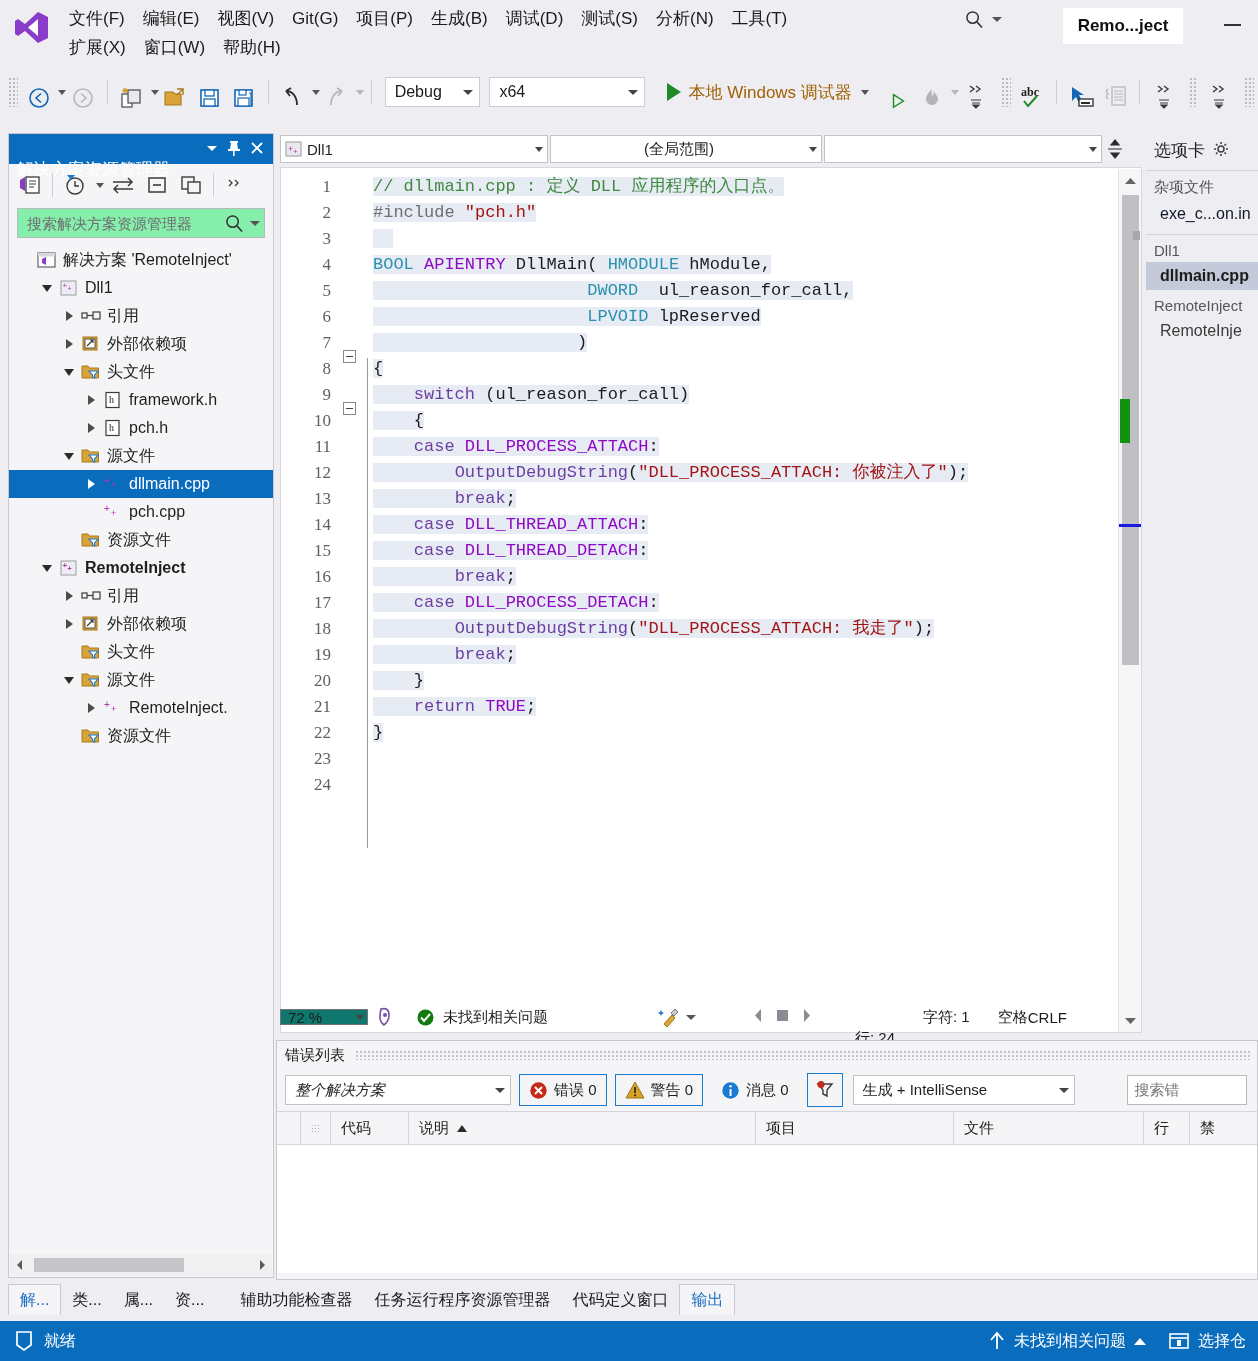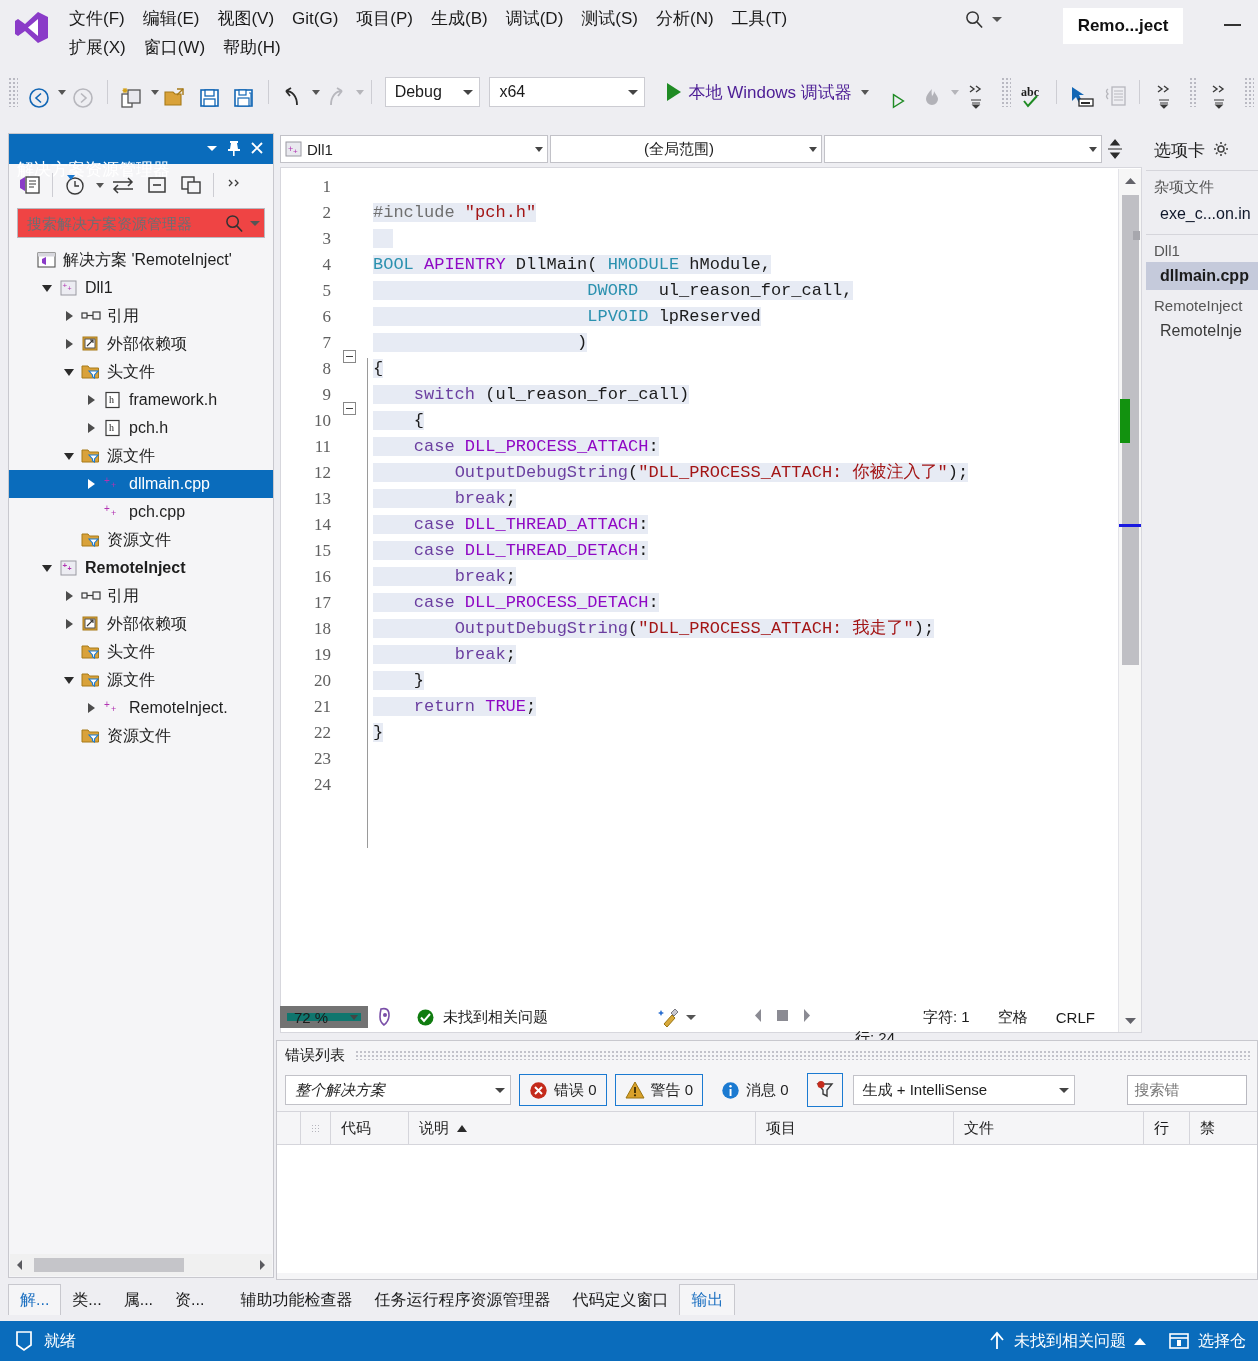--- a/index.html
+++ b/index.html
@@ -32,33 +32,33 @@
         background-image:radial-gradient(circle,#b9b9c2 1px,transparent 1px);
         background-size:4px 4px;}
   .tb-btn{display:flex;align-items:flex-end;justify-content:center;height:36px;min-width:28px;padding:0 3px;}
   .tb-split{width:0;height:0;border-left:4px solid transparent;border-right:4px solid transparent;
             border-top:5px solid #555;margin-left:2px;}
   .tb-split.dis{border-top-color:#b5b5ba;}
   .tb-sep{width:1px;height:24px;background:#cdcdd3;margin:0 7px;}
   .combo{height:30px;background:#fff;border:1px solid #ccccd2;display:flex;align-items:center;
          padding:0 6px 0 9px;font-size:16px;color:#1b1b1b;box-sizing:border-box;}
   .combo .cbcaret{margin-left:auto;width:0;height:0;border-left:5px solid transparent;border-right:5px solid transparent;border-top:5px solid #444;}
-  .runbtn{display:flex;align-items:center;gap:7px;padding:0 6px;font-size:17px;color:#4c1d95;white-space:nowrap;}
+  .runbtn{display:flex;align-items:center;gap:7px;padding:0 6px;font-size:17px;color:#a16207;white-space:nowrap;}
   .tri-green{width:0;height:0;border-top:9px solid transparent;border-bottom:9px solid transparent;border-left:14px solid #1f8b24;}
   .tri-hollow{width:18px;height:18px;}
 
   
   .solexp{position:absolute;left:8px;top:133px;width:266px;height:1145px;background:#f5f5f7;
           border:1px solid #c8c8ce;box-sizing:border-box;}
   .se-title{height:30px;background:#0a6cbc;display:flex;align-items:center;padding:0 4px 0 8px;color:#fff;}
   .se-title .t{font-size:17px;white-space:nowrap;margin-top:41px;}
   .se-title .sp{margin-left:auto;display:flex;align-items:center;gap:7px;padding-right:4px;}
   .se-toolbar{height:42px;display:flex;align-items:center;gap:4px;padding:0 6px;}
   .se-tb{width:30px;height:30px;display:flex;align-items:center;justify-content:center;}
-  .se-search{margin:2px 8px 0 8px;height:30px;background:#ef4444;border:1px solid #b9b9c0;
+  .se-search{margin:2px 8px 0 8px;height:30px;background:#86efac;border:1px solid #b9b9c0;
              display:flex;align-items:center;padding:0 4px 0 7px;box-sizing:border-box;}
   .se-search input{border:0;outline:0;flex:1;font-size:15px;color:#1b1b1b;
                    font-family:"Liberation Sans",sans-serif;background:transparent;width:160px;}
   .se-search input::placeholder{color:#6e6e72;}
   .tree{margin-top:8px;font-size:16px;}
   .trow{display:flex;align-items:center;height:28px;padding-left:6px;white-space:nowrap;cursor:default;}
   .trow.sel{background:#0a6cbc;color:#fff;}
   .trow.bold{font-weight:bold;}
   .tw{width:20px;display:flex;align-items:center;justify-content:center;flex:none;}
   .arrow-r{width:0;height:0;border-top:5px solid transparent;border-bottom:5px solid transparent;border-left:7px solid #4d4d4d;}
@@ -105,21 +105,21 @@
   .vs-up,.vs-dn{position:absolute;left:0;width:22px;height:20px;display:flex;align-items:center;justify-content:center;}
   .vs-up{top:2px;} .vs-dn{bottom:2px;}
   .vs-thumb{position:absolute;left:3px;top:26px;width:17px;height:470px;background:#bfbfc4;}
   .vs-mark-green{position:absolute;left:1px;top:230px;width:10px;height:44px;background:#12920f;}
   .vs-mark-blue{position:absolute;left:0px;top:355px;width:22px;height:3px;background:#1a1ae0;}
   .vs-mark-gray{position:absolute;left:14px;top:62px;width:7px;height:9px;background:#a7a7ad;}
 
   
   .estatus{position:absolute;left:280px;top:1000px;width:862px;height:34px;display:flex;align-items:center;
            font-size:15px;color:#1b1b1b;}
-  .zoombox{width:88px;height:22px;border:7px solid #737373;background:#0f766e;display:flex;align-items:center;padding:0 3px 0 7px;box-sizing:border-box;}
+  .zoombox{width:88px;height:16px;border:1px solid #737373;background:#0f766e;display:flex;align-items:center;padding:0 3px 0 7px;box-sizing:border-box;}
   .zoombox .cbcaret{margin-left:auto;width:0;height:0;border-left:4px solid transparent;border-right:4px solid transparent;border-top:5px solid #444;}
 
   
   .errlist{position:absolute;left:276px;top:1040px;width:982px;height:240px;background:#f5f5f7;
            border:1px solid #c8c8ce;box-sizing:border-box;}
   .el-title{height:28px;display:flex;align-items:center;padding-left:8px;font-size:15px;color:#1b1b1b;}
   .el-title .dots{flex:1;height:10px;margin-left:10px;margin-right:6px;
       background-image:radial-gradient(circle,#c2c2ca 1px,transparent 1px);background-size:4px 4px;}
   .el-toolbar{height:42px;display:flex;align-items:center;gap:8px;padding:0 8px;}
   .el-combo{height:30px;border:1px solid #c2c2c8;background:#fff;display:flex;align-items:center;
@@ -660,21 +660,21 @@
       </div>
       <div class="splitctl">
         <svg width="18" height="22" viewBox="0 0 18 22">
           <path d="M9 2 L5 7 h8 z M9 20 L5 15 h8 z M2 11 h14" fill="#2b2b2b" stroke="#2b2b2b" stroke-width="1.2"></path>
         </svg>
       </div>
     </div>
 
     <div class="code-pane">
       <div class="code-lines" id="code-lines">
-          <div class="cl"><span class="lnum">1</span><span class="gutter"></span><span class="chg"></span></div>
+          <div class="cl"><span class="lnum">1</span><span class="gutter"></span><span class="chg"></span><span class="ctext"><span class="cmt hl">// dllmain.cpp : 定义 DLL 应用程序的入口点。</span></span></div>
           <div class="cl"><span class="lnum">2</span><span class="gutter"></span><span class="chg"></span><span class="ctext"><span class="mac hl">#include </span><span class="str hl">"pch.h"</span></span></div>
           <div class="cl"><span class="lnum">3</span><span class="gutter"></span><span class="chg"></span><span class="ctext"><span class="pl hl">  </span></span></div>
           <div class="cl"><span class="lnum">4</span><span class="gutter"></span><span class="chg"></span><span class="ctext"><span class="typ hl">BOOL </span><span class="kw2 hl">APIENTRY </span><span class="pl hl">DllMain</span><span class="pl hl">( </span><span class="typ hl">HMODULE </span><span class="pl hl">hModule,</span></span></div>
           <div class="cl"><span class="lnum">5</span><span class="gutter"></span><span class="chg"></span><span class="ctext"><span class="pl hl">                     </span><span class="typ hl">DWORD  </span><span class="pl hl">ul_reason_for_call,</span></span></div>
           <div class="cl"><span class="lnum">6</span><span class="gutter"></span><span class="chg"></span><span class="ctext"><span class="pl hl">                     </span><span class="typ hl">LPVOID </span><span class="pl hl">lpReserved</span></span></div>
           <div class="cl"><span class="lnum">7</span><span class="gutter"><span class="fold"></span></span><span class="chg"></span><span class="ctext"><span class="pl hl">                    )</span></span></div>
           <div class="cl"><span class="lnum">8</span><span class="gutter"></span><span class="chg"></span><span class="ctext"><span class="pl hl">{</span></span></div>
           <div class="cl"><span class="lnum">9</span><span class="gutter"><span class="fold"></span></span><span class="chg"></span><span class="ctext"><span class="pl hl">    </span><span class="fn hl">switch </span><span class="pl hl">(ul_reason_for_call)</span></span></div>
           <div class="cl"><span class="lnum">10</span><span class="gutter"></span><span class="chg"></span><span class="ctext"><span class="pl hl">    {</span></span></div>
           <div class="cl"><span class="lnum">11</span><span class="gutter"></span><span class="chg"></span><span class="ctext"><span class="fn hl">    case </span><span class="kw2 hl">DLL_PROCESS_ATTACH</span><span class="pl hl">:</span></span></div>
@@ -754,21 +754,21 @@
       </span>
       <span>
         <svg width="13" height="15" viewBox="0 0 13 15">
             <path d="M4 1 L10 7.5 L4 14 Z" fill="#8b8b93"></path>
           </svg>
       </span>
     </div>
     <div style="margin-left:42px;margin-top:43px;">行: 24</div>
     <div style="margin-left:28px;">字符: 1</div>
     <div style="margin-left:28px;">空格</div>
-    <div style="margin-left:28px;">CRLF</div>
+    <div style="">CRLF</div>
   </div>
 
   <div style="position:absolute;left:1146px;top:133px;width:112px;height:900px;background:#eeeef2;">
     <div style="display:flex;align-items:center;gap:8px;padding:6px 0 8px 8px;">
       <span style="font-size:17px;">选项卡</span>
       <span>
         <svg width="16" height="16" viewBox="0 0 16 16">
           <circle cx="8" cy="8" r="3" fill="none" stroke="#444" stroke-width="1.6"></circle>
           <path d="M8 1 v2 M8 13 v2 M1 8 h2 M13 8 h2 M3 3 l1.5 1.5 M11.5 11.5 L13 13 M13 3 l-1.5 1.5 M4.5 11.5 L3 13" stroke="#444" stroke-width="1.6"></path>
         </svg>

